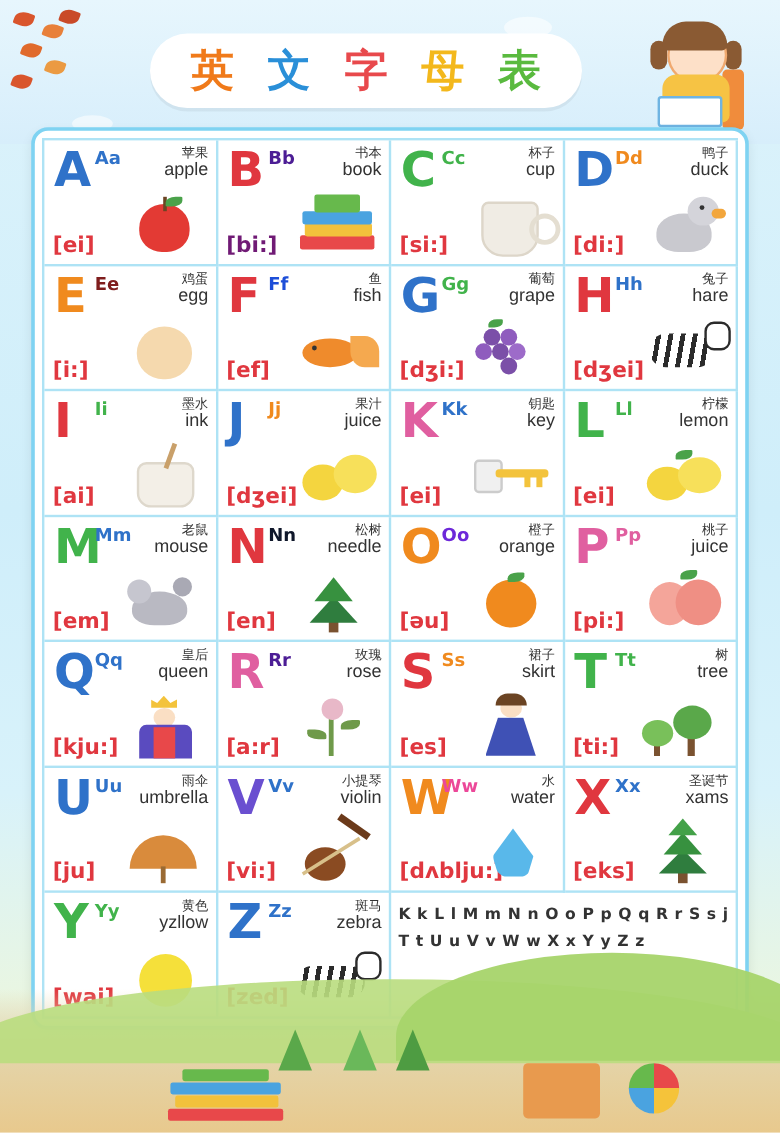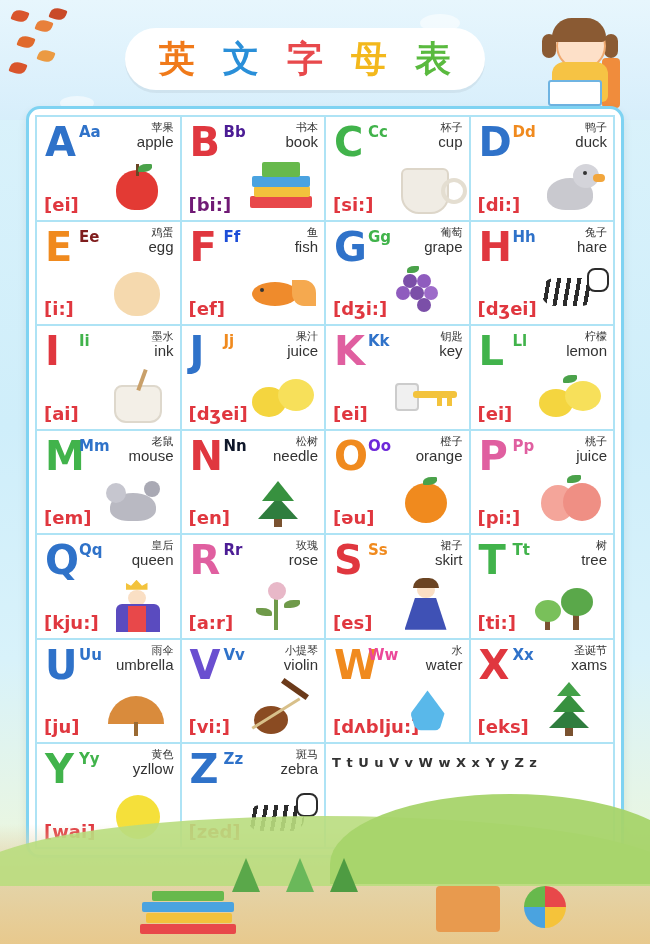--- a/index.html
+++ b/index.html
@@ -648,20 +648,21 @@
         <span class="en">zebra</span>
         <span class="phon" style="color:#e0373f">[zed]</span>
         <div class="pic">
           <div class="shape" style="left:4px;top:18px;width:56px;height:26px;background:repeating-linear-gradient(100deg,#ffffff 0 6px,#2b2b2b 6px 10px);border-radius:12px;"></div>
           <div class="shape" style="left:52px;top:6px;width:18px;height:20px;background:#ffffff;border:2px solid #2b2b2b;border-radius:8px;"></div>
         </div>
       </div>
 
       <div class="cell" style="grid-column: 3 / span 2;">
         <div class="alpha-list">
+          <div class="alpha-row">K k L l M m N n O o P p Q q R r S s  j</div>
           <div class="alpha-row">T t U u V v W w X x Y y Z z</div>
         </div>
       </div>
 
     </div>
   </div>
 
 
   <div class="ground"></div>
   <div class="ground-green"></div>

